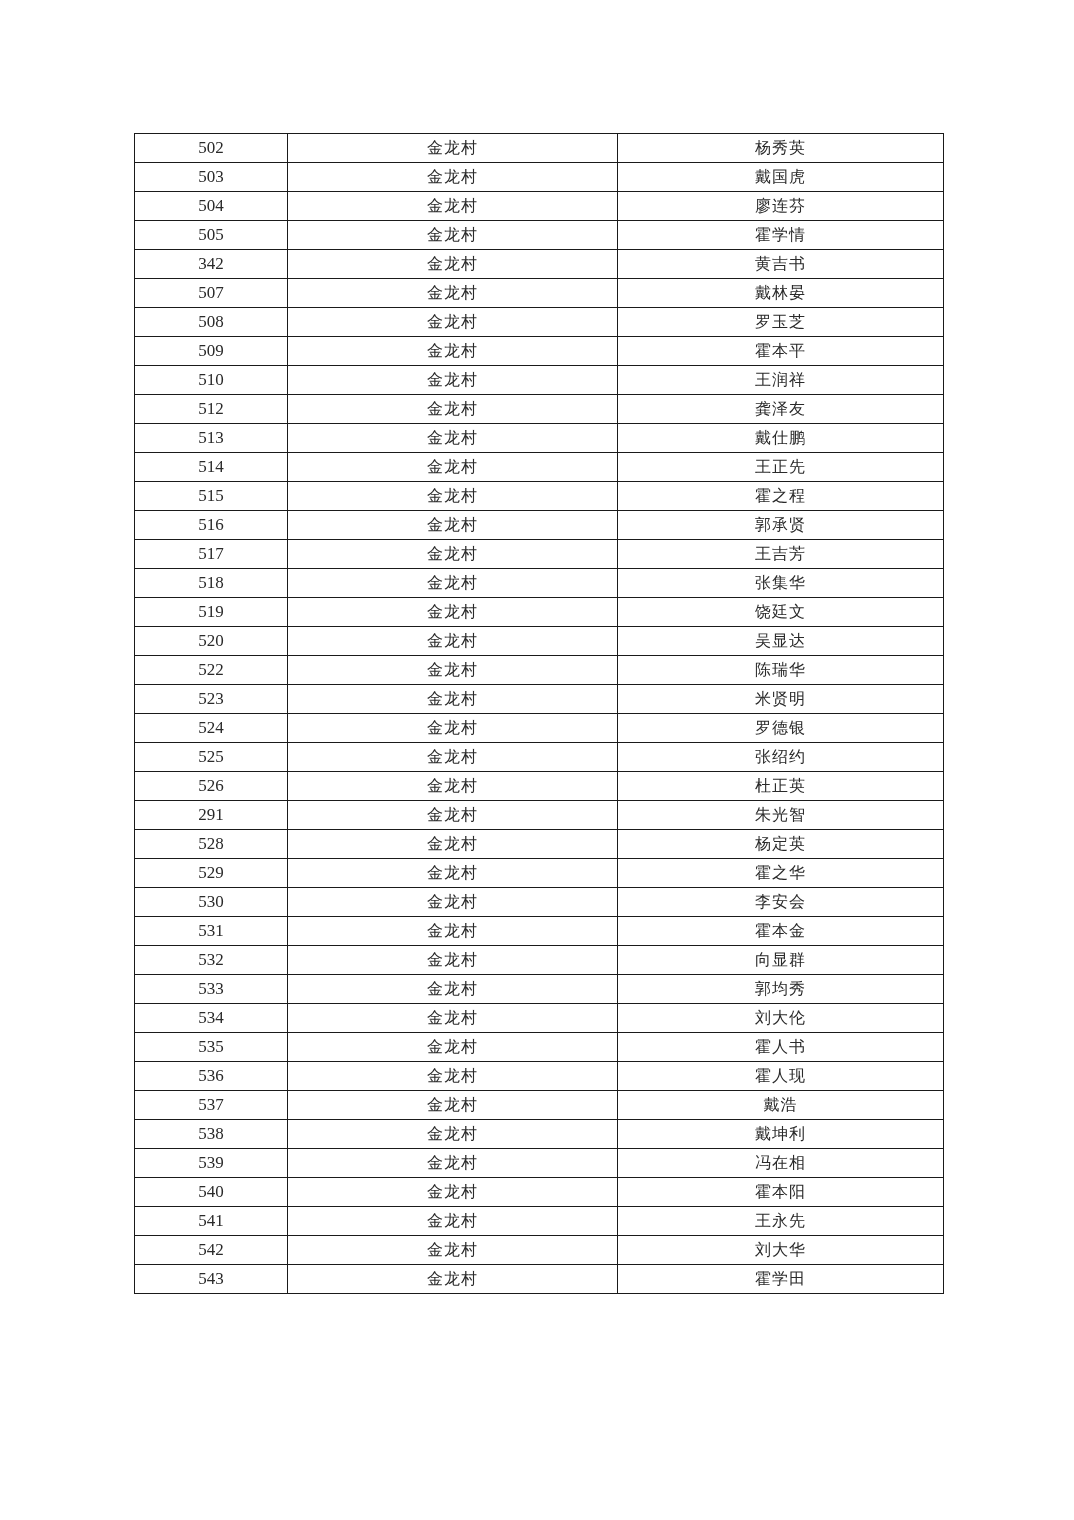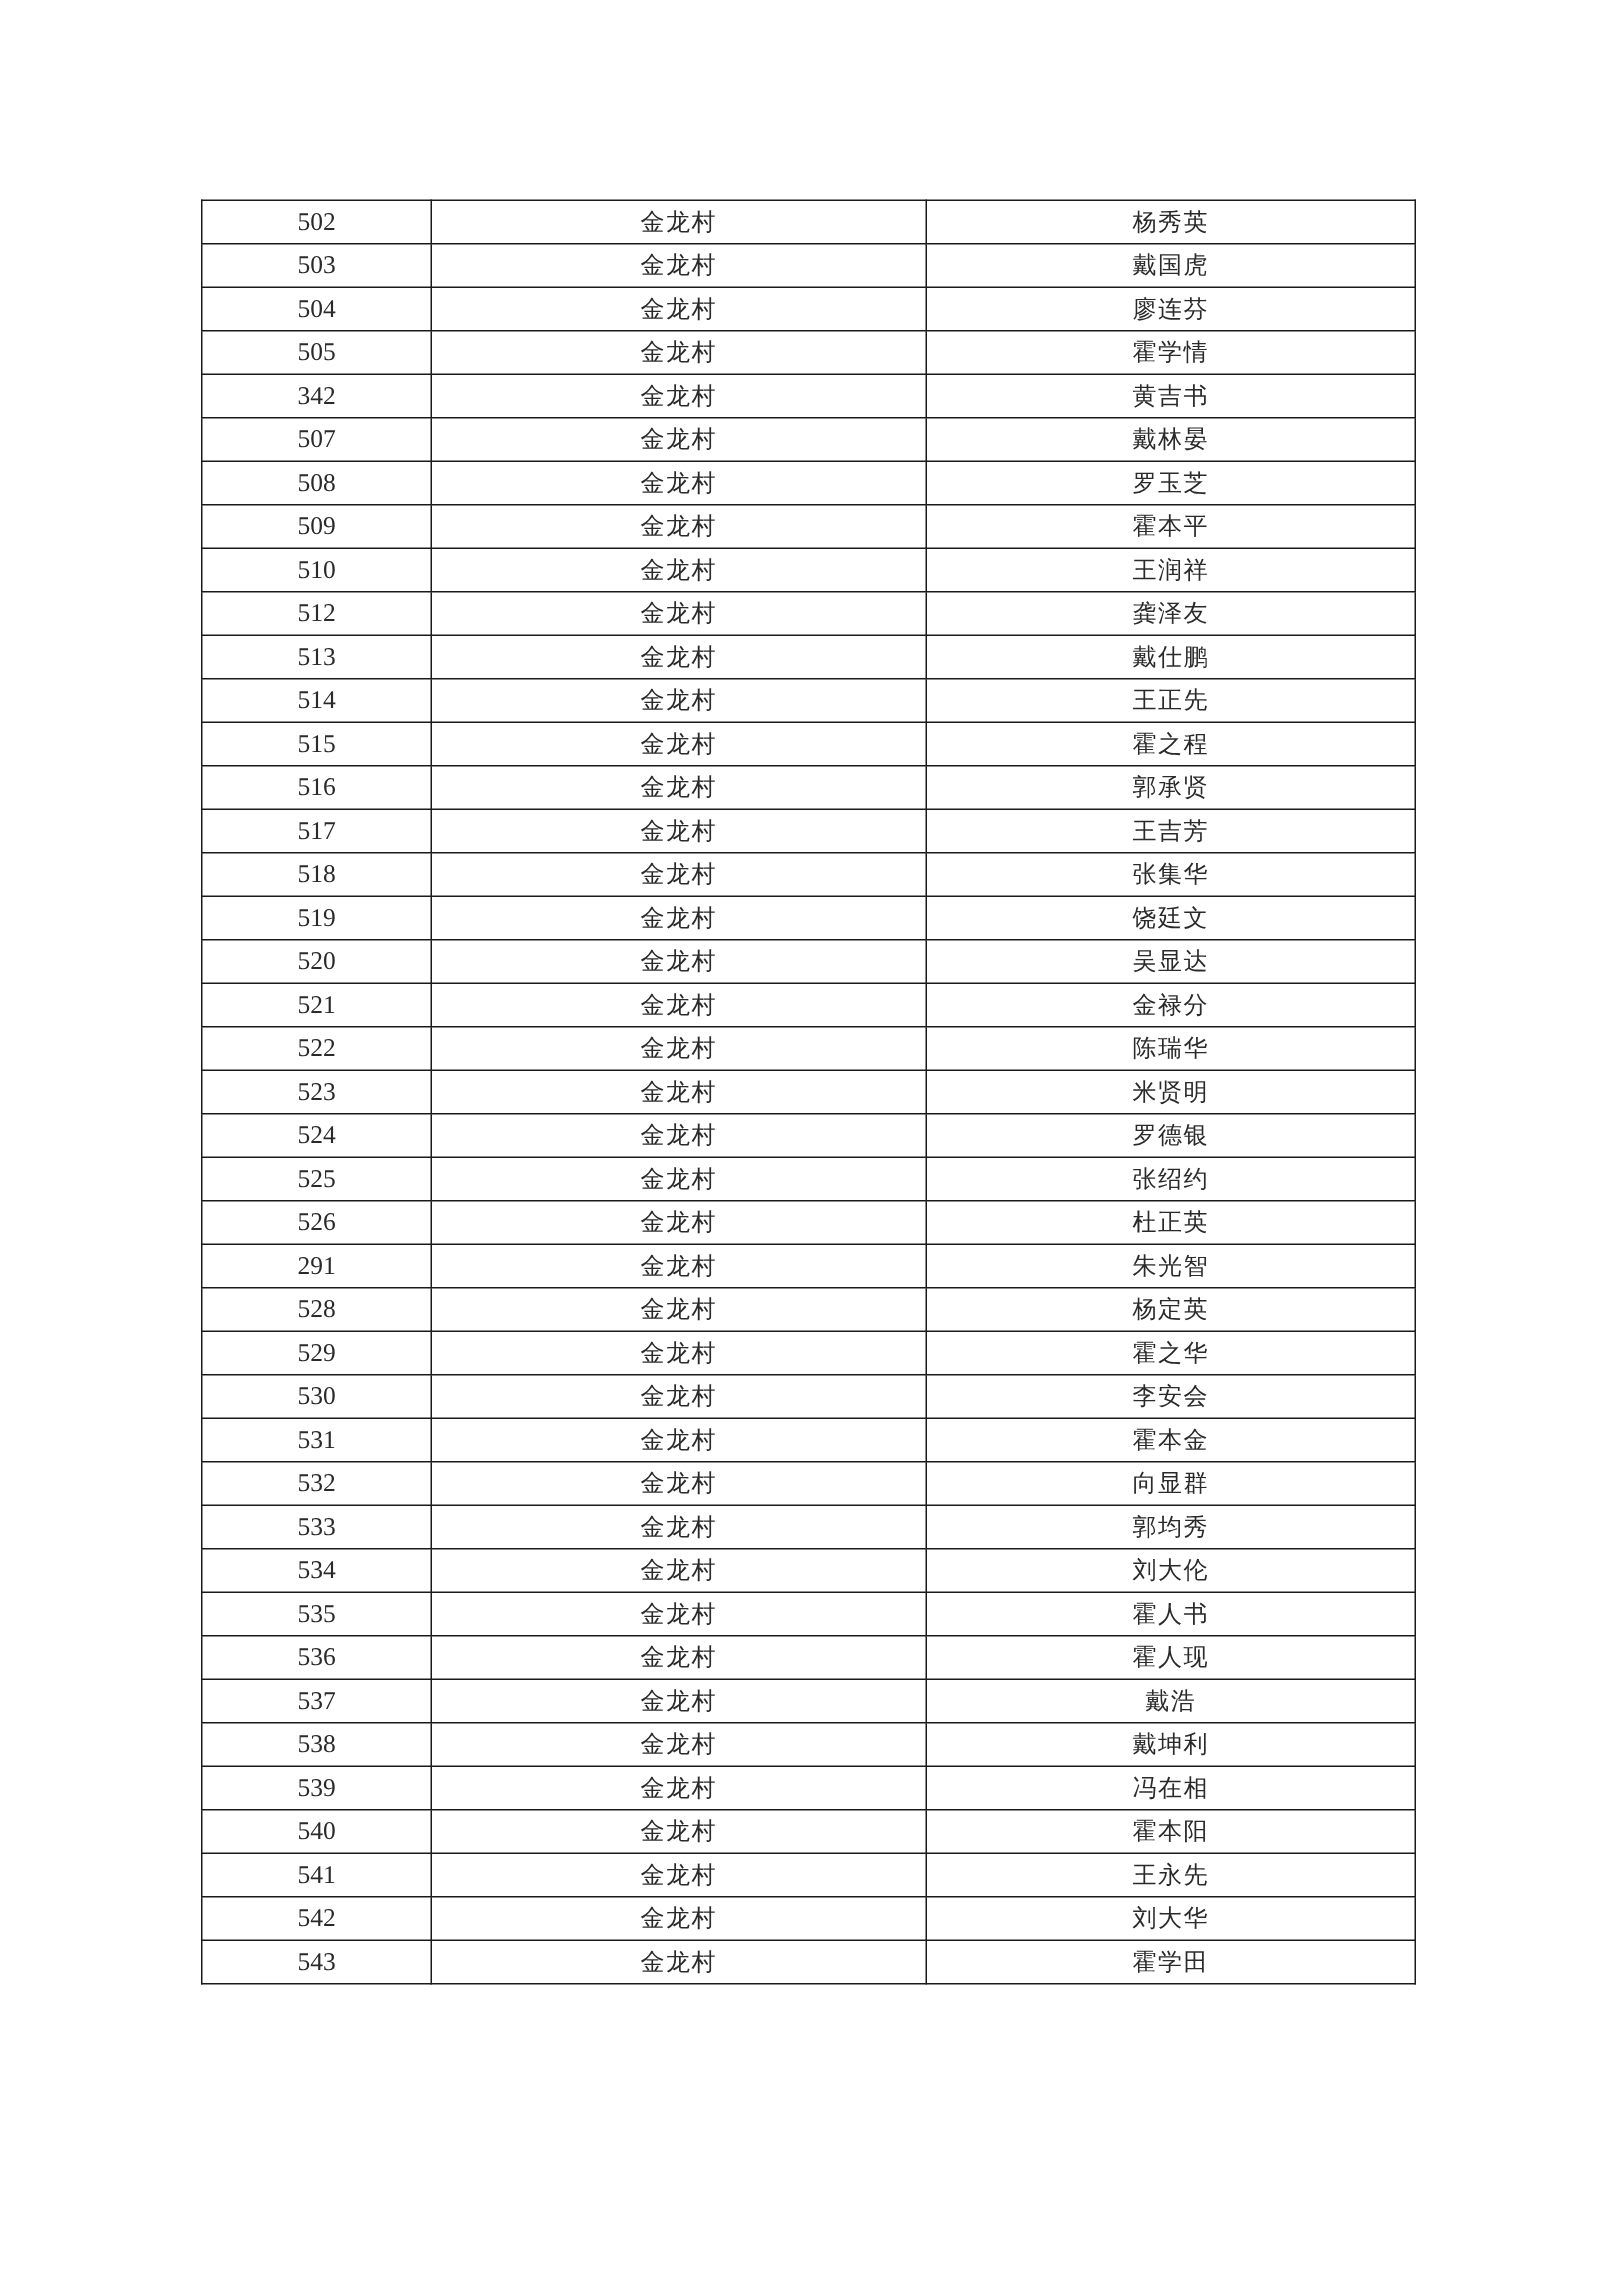--- a/index.html
+++ b/index.html
@@ -153,25 +153,20 @@
           <td class="num">519</td>
           <td>金龙村</td>
           <td>饶廷文</td>
         </tr>
         <tr>
           <td class="num">520</td>
           <td>金龙村</td>
           <td>吴显达</td>
         </tr>
         <tr>
-          <td class="num">521</td>
-          <td>金龙村</td>
-          <td>金禄分</td>
-        </tr>
-        <tr>
           <td class="num">522</td>
           <td>金龙村</td>
           <td>陈瑞华</td>
         </tr>
         <tr>
           <td class="num">523</td>
           <td>金龙村</td>
           <td>米贤明</td>
         </tr>
         <tr>

